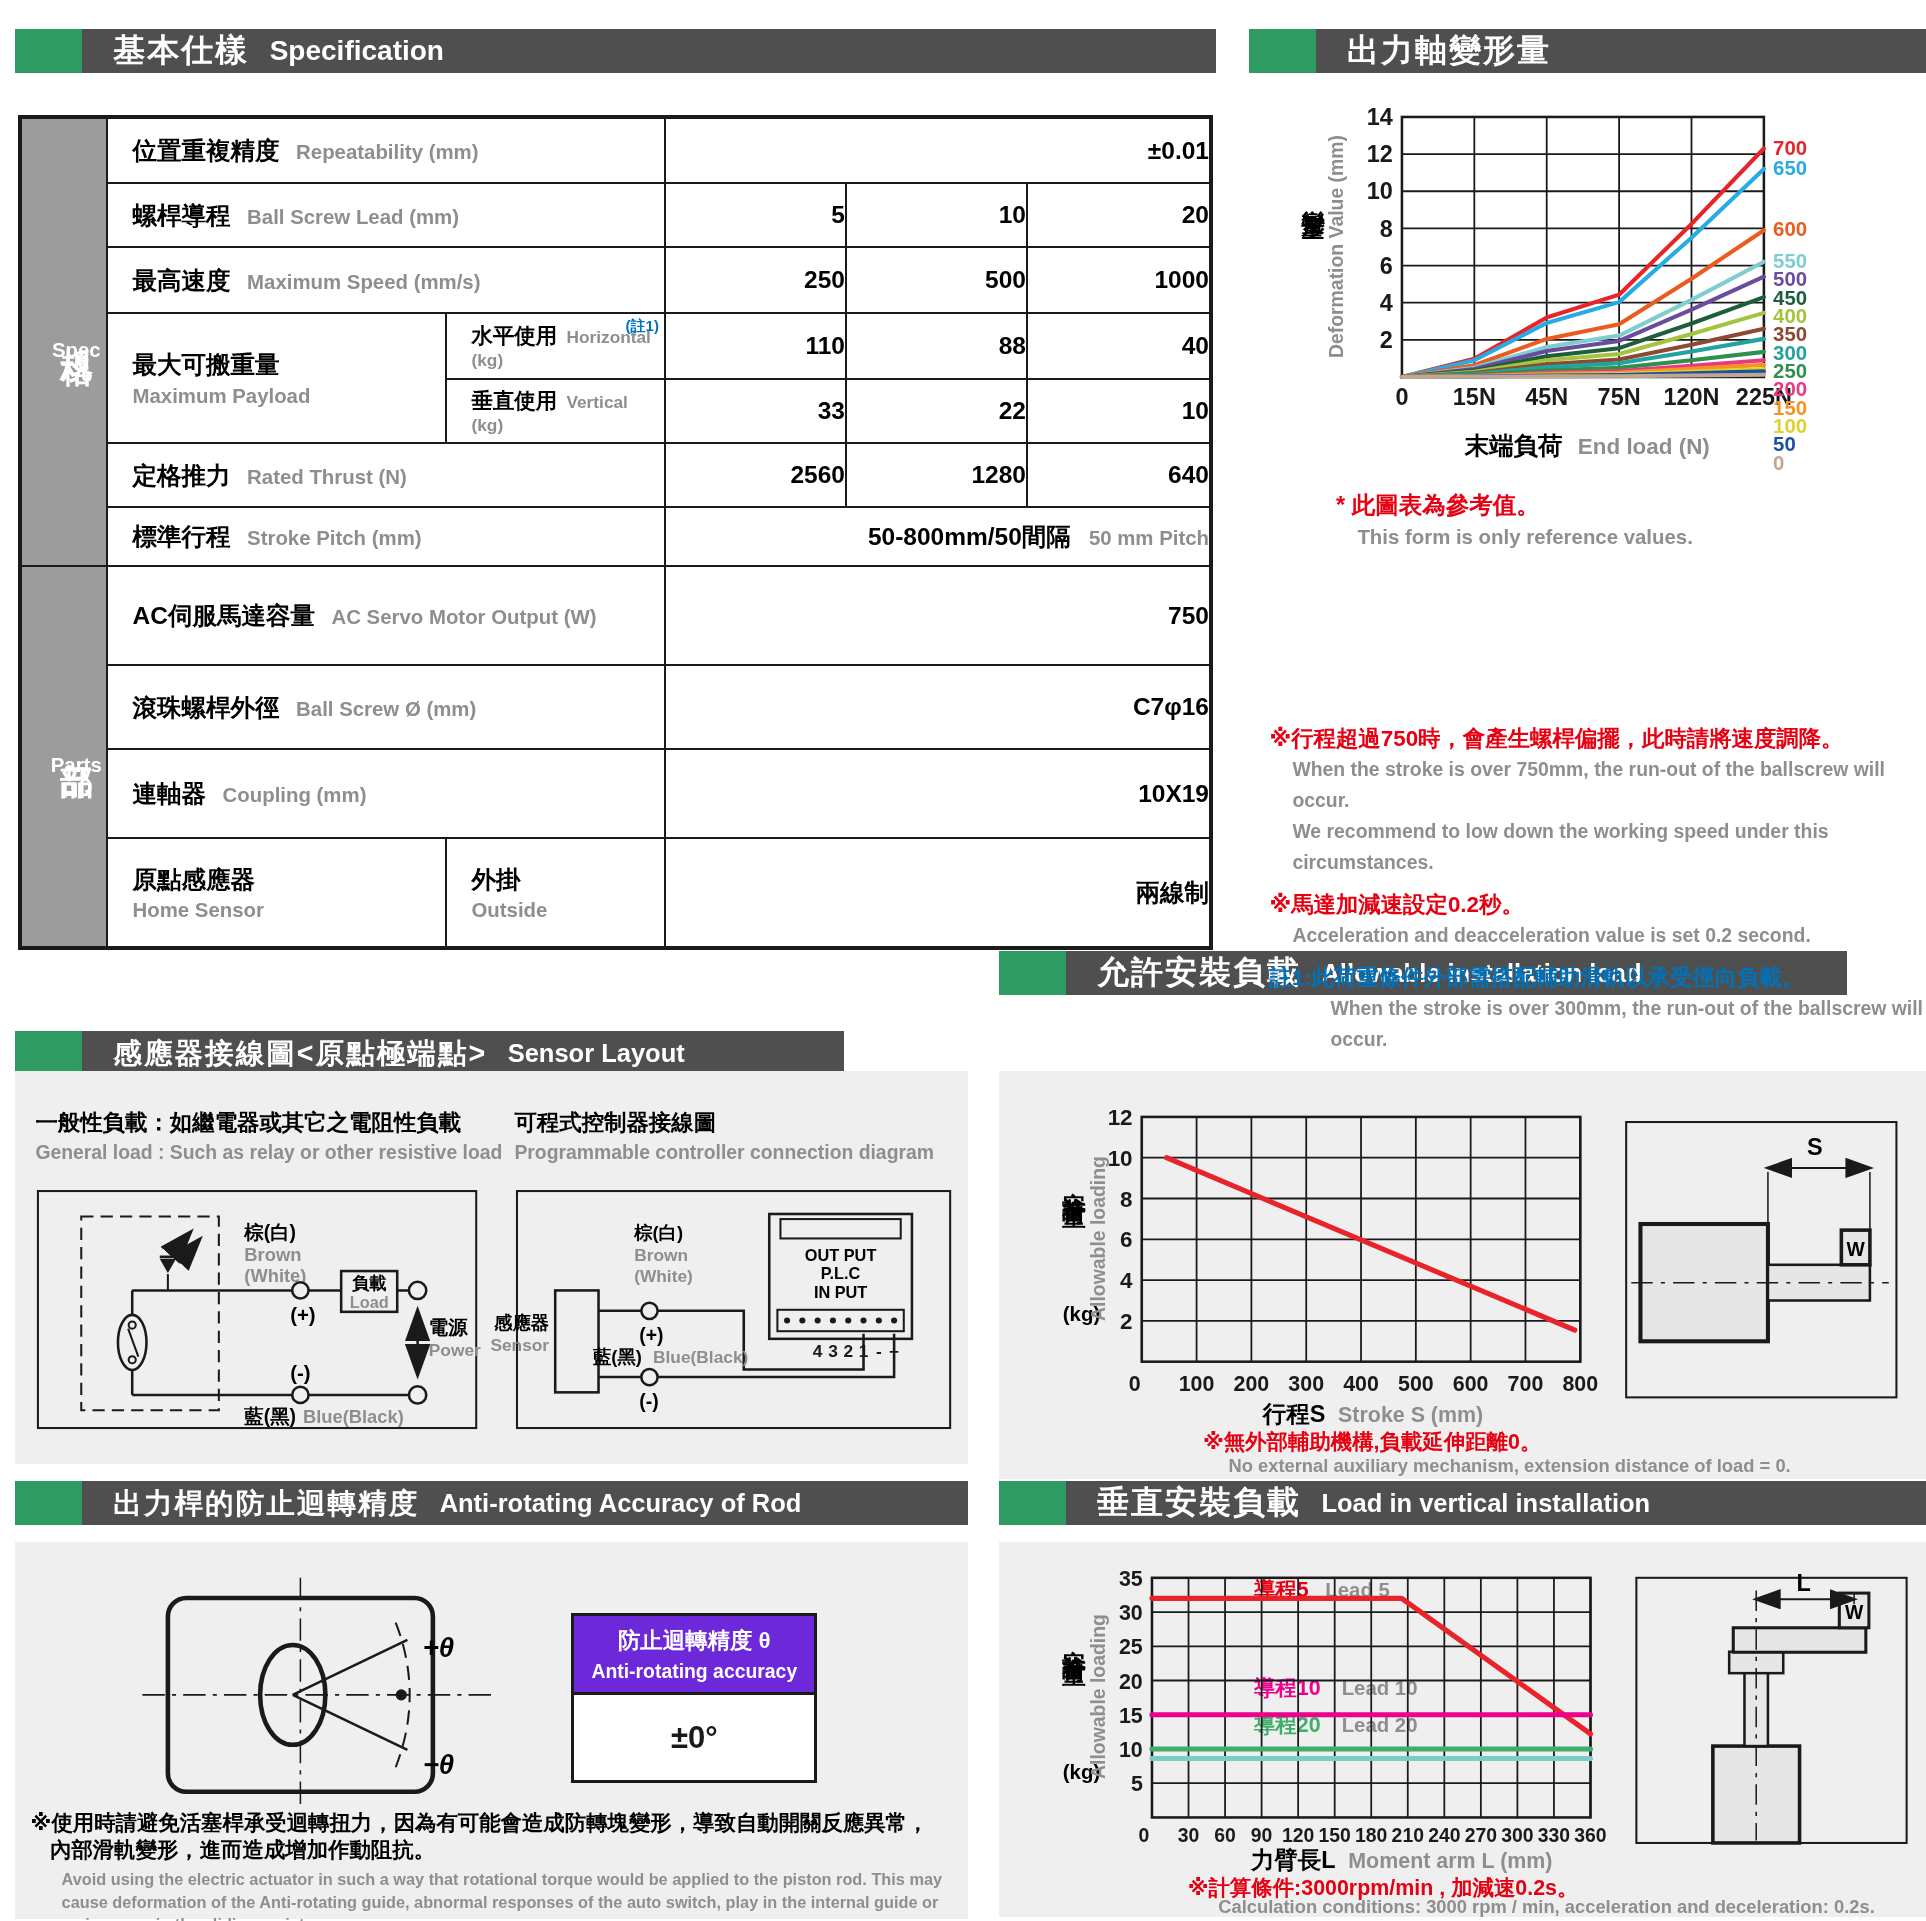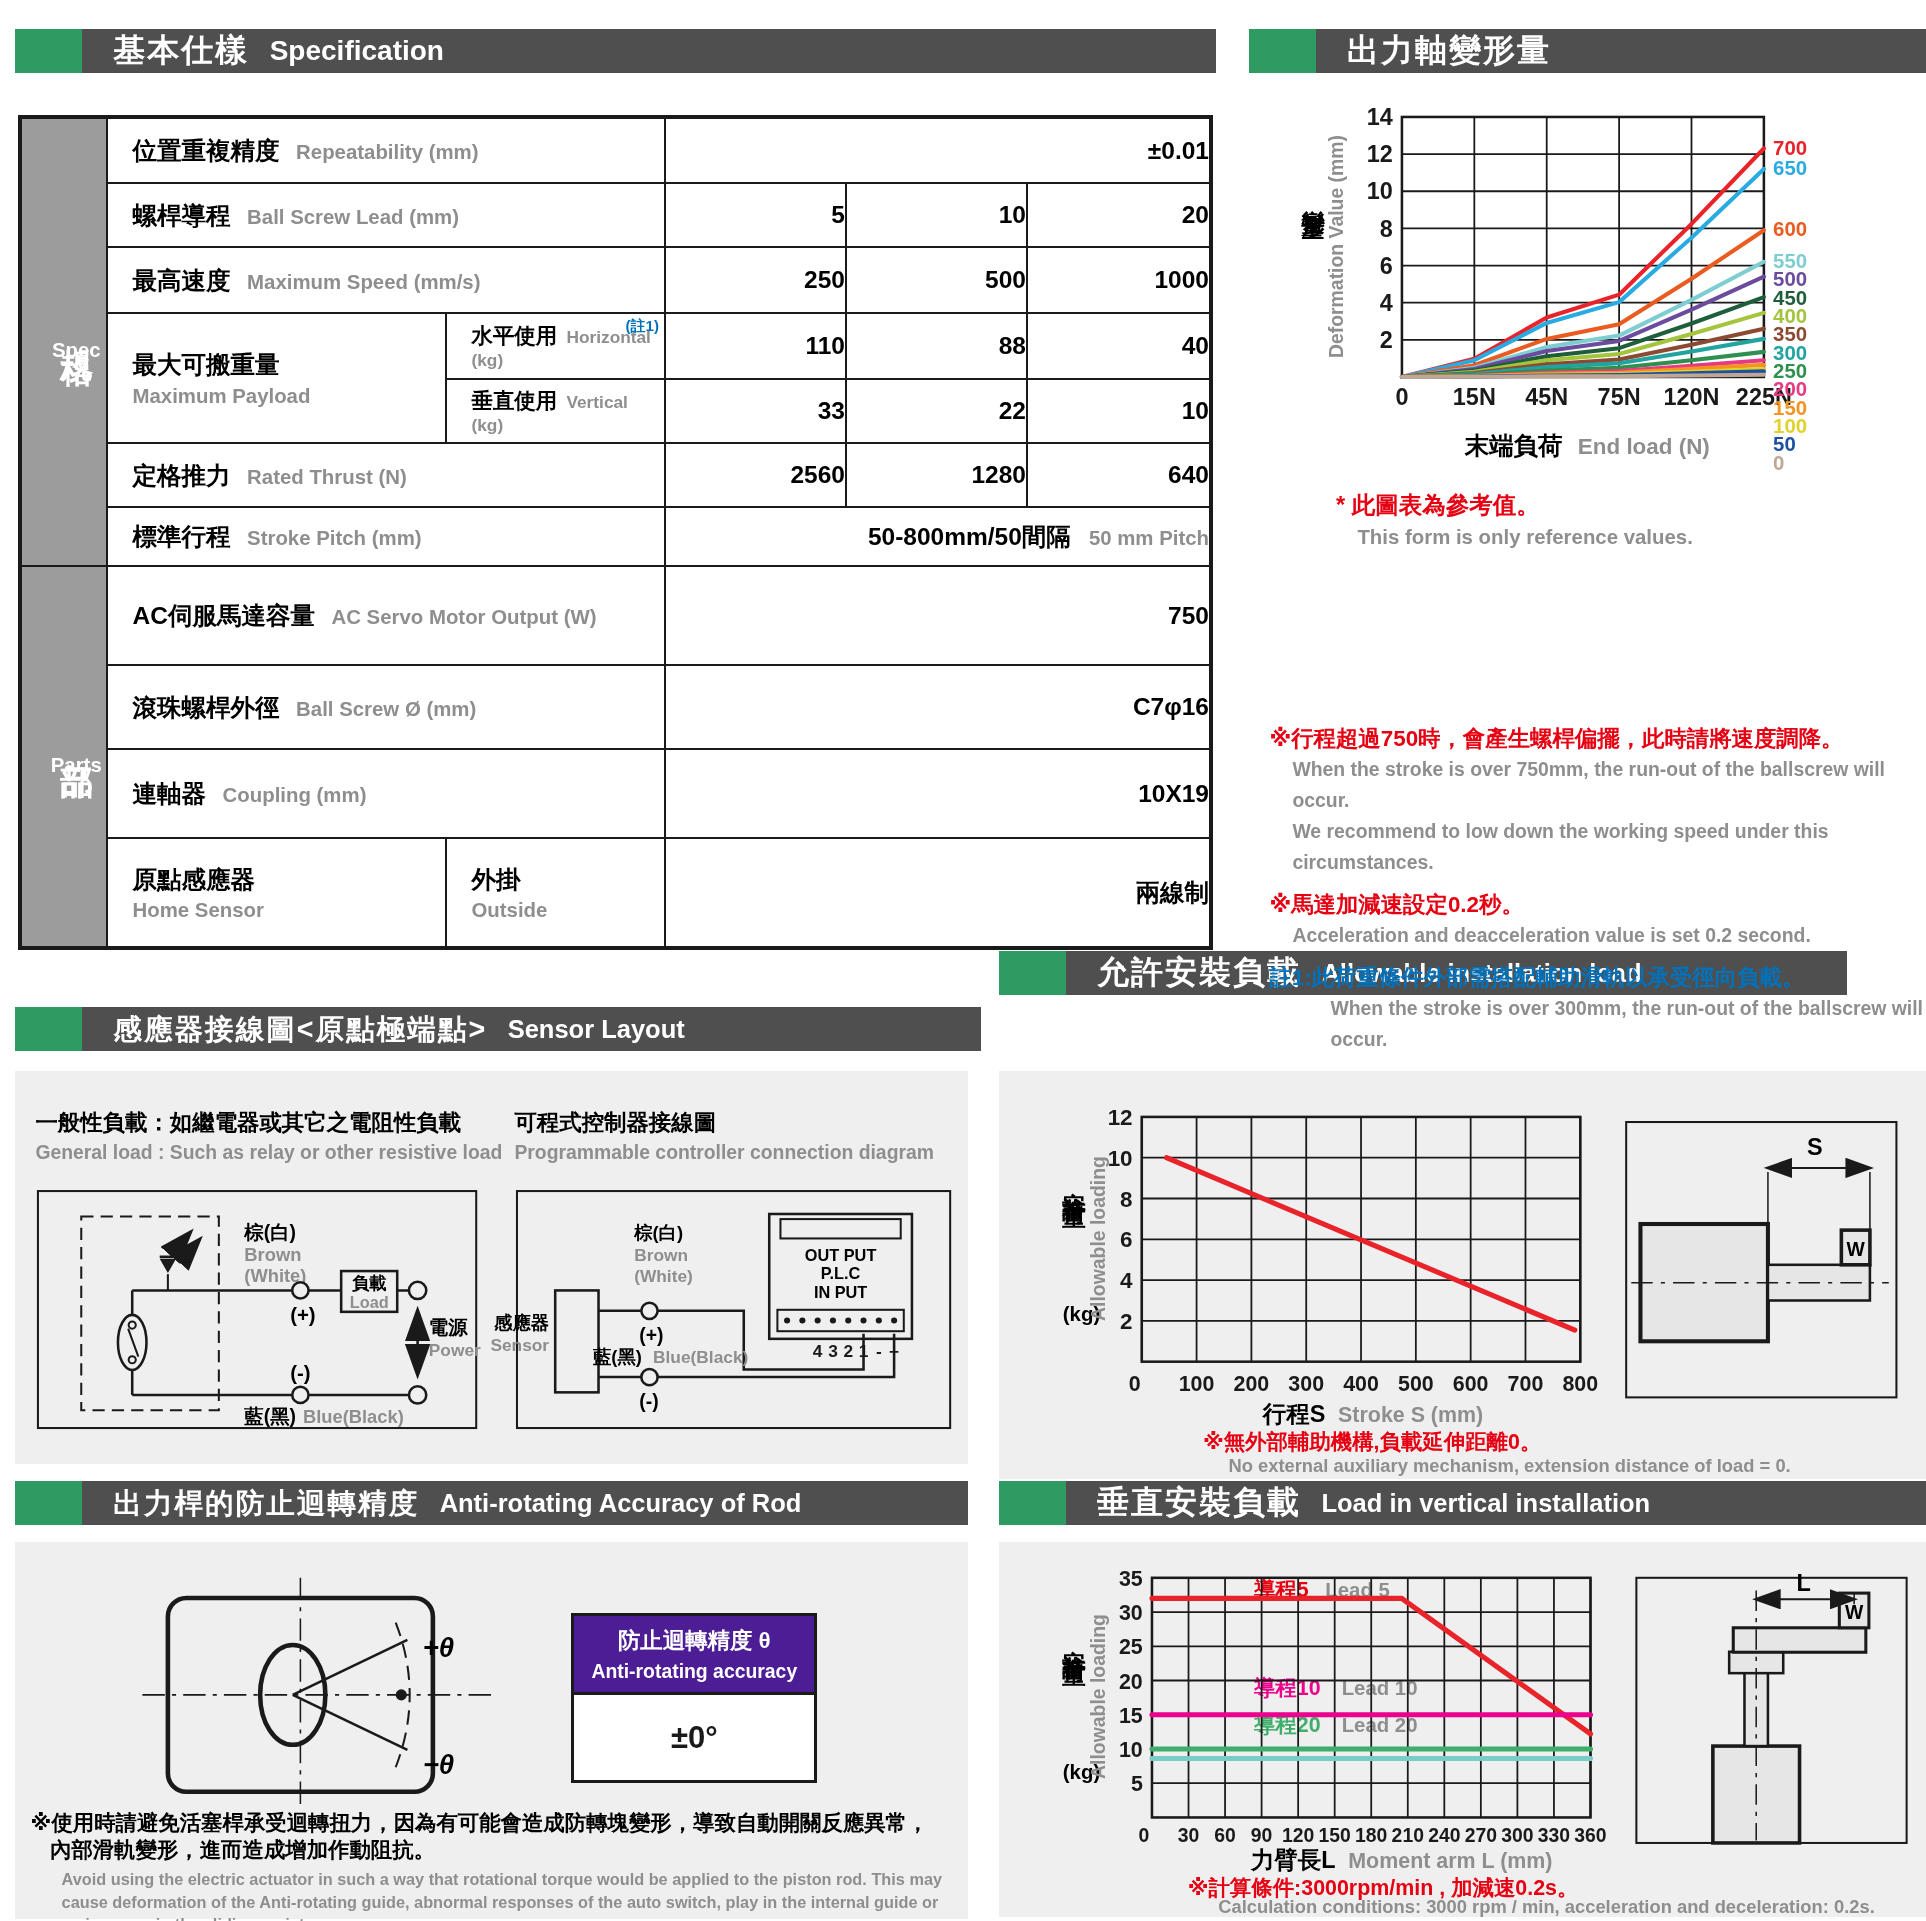--- a/index.html
+++ b/index.html
@@ -40,21 +40,21 @@
   .defstar .r{color:#e60012;font-size:23.5px;font-weight:600;}
   .defstar .g{color:#8e8e8e;font-size:20.4px;font-weight:600;margin:5.1px 0 0 21.4px;}
   .defnotes{position:absolute;left:20.4px;top:647px;line-height:31px;}
   .nred{color:#e60012;font-size:22.4px;font-weight:600;}
   .nblue{color:#0072bc;font-size:22.4px;font-weight:600;}
   .ngray{color:#8e8e8e;font-size:19.4px;font-weight:600;margin-left:23px;}
   .ngray2{color:#8e8e8e;font-size:19.4px;font-weight:600;margin-left:61px;}
   .mt{margin-top:11.2px;}
   
   .rot-table{position:absolute;left:556px;top:71px;width:240px;border:3.1px solid #1a1a1a;}
-  .rot-table .hd{background:#4c1d95;color:#fff;text-align:center;padding:9.2px 0;border-bottom:3.1px solid #1a1a1a;}
+  .rot-table .hd{background:#6d28d9;color:#fff;text-align:center;padding:9.2px 0;border-bottom:3.1px solid #1a1a1a;}
   .rot-table .hd .l1{font-size:22.4px;font-weight:bold;}
   .rot-table .hd .l2{font-size:19.4px;font-weight:600;margin-top:4.1px;}
   .rot-table .bd{background:#fff;text-align:center;font-size:31px;font-weight:600;padding:24.5px 0;}
   .warnblock{position:absolute;left:15.3px;top:268px;width:923px;}
   .warnblock .wzh{font-size:21.4px;font-weight:600;color:#000;line-height:26.5px;}
   .warnblock .wen{font-size:16.3px;font-weight:600;color:#8e8e8e;line-height:22.4px;margin-left:31px;}
   .ind{margin-left:19.4px;}
   svg text{font-family:"Liberation Sans","DejaVu Sans",sans-serif;}
 </style>
 </head>
@@ -66,21 +66,21 @@
     <span class="zh">基本仕樣</span>
     <span class="en">Specification</span>
   </div>
 </div>
 <div class="sec-header" style="left:1249px;top:29px;width:677px">
   <div class="sq"></div>
   <div class="bar">
     <span class="zh">出力軸變形量</span>
   </div>
 </div>
-<div class="sec-header" style="left:15.3px;top:1007px;width:966px">
+<div class="sec-header" style="left:15.3px;top:1031px;width:829px">
   <div class="sq"></div>
   <div class="bar">
     <span class="zh" style="font-size:28.6px">感應器接線圖&lt;原點極端點&gt;</span>
     <span class="en" style="font-size:25.5px">Sensor Layout</span>
   </div>
 </div>
 <div class="sec-header" style="left:999px;top:951px;width:848px">
   <div class="sq"></div>
   <div class="bar">
     <span class="zh">允許安裝負載</span>

